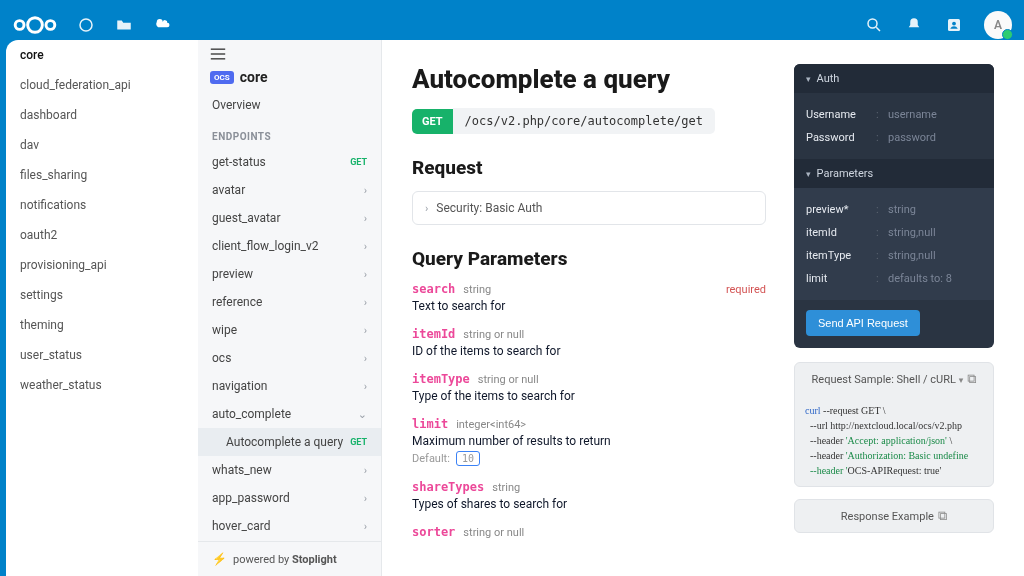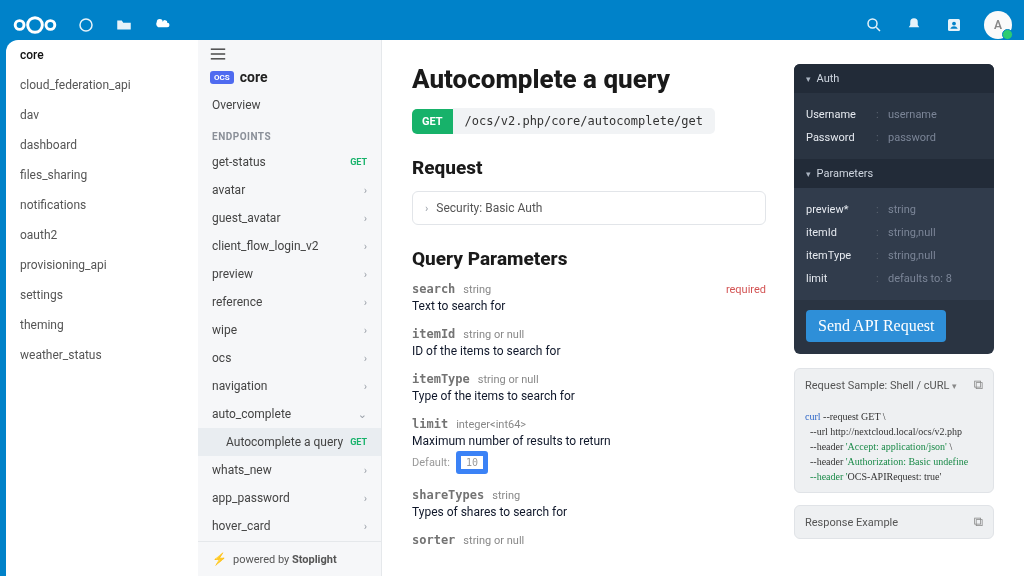--- a/index.html
+++ b/index.html
@@ -43,41 +43,41 @@
 .main-left { flex: 1; max-width: 420px; }
 .main-right { width: 200px; flex-shrink: 0; }
 h1 { font-size: 26px; font-weight: 800; color: #1a1a1a; margin-bottom: 14px; }
 h2 { font-size: 19px; font-weight: 800; color: #1a1a1a; margin: 22px 0 12px; }
 .endpoint-line { display: flex; align-items: center; gap: 0; }
 .http-get { background: #17b26a; color: #fff; font-size: 11px; font-weight: 700; padding: 6px 10px; border-radius: 5px 0 0 5px; }
 .http-path { background: #f1f3f5; font-family: Menlo, Consolas, monospace; font-size: 12px; padding: 6px 12px; border-radius: 0 5px 5px 0; color: #333; }
 .security-box { border: 1px solid #e2e5e9; border-radius: 6px; padding: 9px 12px; font-size: 12px; color: #555; display: flex; align-items: center; gap: 8px; cursor: pointer; }
 .param { margin-bottom: 14px; }
 .param-line1 { display: flex; align-items: center; gap: 8px; }
-.param-name { font-family: Menlo, Consolas, monospace; font-weight: 700; font-size: 12px; color: #737373; }
+.param-name { font-family: Menlo, Consolas, monospace; font-weight: 700; font-size: 12px; color: #ec4899; }
 .param-type { font-size: 11px; color: #888; }
 .param-req { font-size: 11px; color: #d35454; margin-left: auto; }
 .param-desc { font-size: 12px; color: #0f172a; margin-top: 3px; }
 .param-default { font-size: 11px; color: #999; margin-top: 3px; display: flex; align-items: center; gap: 6px; }
-.default-val { border: 5px solid #3b82f6; padding: 1px 5px; border-radius: 3px; font-family: Menlo, monospace; font-size: 10px; }
+.default-val { border: 1px solid #3b82f6; padding: 1px 5px; border-radius: 3px; font-family: Menlo, monospace; font-size: 10px; }
 
 .panel { background: #2a3442; color: #cfd6e0; border-radius: 6px; overflow: hidden; margin-bottom: 14px; font-size: 11px; }
 .panel-head { background: #222b38; padding: 8px 12px; display: flex; align-items: center; gap: 6px; font-size: 11px; }
 .chev-sm { font-size: 9px; color: #aab3c0; }
 .panel-body { padding: 10px 12px; }
 .panel-row { display: flex; padding: 5px 0; font-size: 11px; }
 .panel-key { width: 70px; color: #e6eaf0; }
 .panel-colon { width: 12px; color: #5c6572; }
 .panel-val { flex: 1; color: #7b8597; }
 .panel-body.dark { background: #313c4c; }
 .send-wrap { padding: 10px 12px 12px; }
-.send-btn { background: #2e8fd8; color: #fff; border: none; padding: 7px 12px; border-radius: 4px; font-size: 16px; font-weight: 500; cursor: pointer; font-family: Liberation Serif, serif; }
+.send-btn { background: #2e8fd8; color: #fff; border: none; padding: 7px 12px; border-radius: 4px; font-size: 11px; font-weight: 500; cursor: pointer; }
 
 .sample-box { background: #eef0f2; border: 1px solid #e0e3e7; border-radius: 6px; font-size: 11px; overflow: hidden; margin-bottom: 12px; }
-.sample-head { padding: 8px 10px; color: #555; display: flex; align-items: center; gap: 4px; justify-content: space-between; }
+.sample-head { padding: 8px 10px; color: #555; display: flex; align-items: center; gap: 4px; justify-content: center; }
 .sample-body { padding: 8px 10px; font-family: Liberation Serif, serif; font-size: 10px; white-space: pre; overflow-x: hidden; color: #333; line-height: 1.5; }
 .tok-cmd { color: #2e66c7; }
 .tok-str { color: #1a8a48; }
 .copy-ic { color: #888; cursor: pointer; font-size: 13px; }
 </style>
 </head>
 <body>
 
 <div class="topbar">
   <div class="topbar-left">
@@ -126,28 +126,29 @@
         </svg>
     </span>
     <span class="avatar">A</span>
   </div>
 </div>
 
 <div class="app-wrap">
   <div class="col1" id="col1">
       <div class="col1-item active">core</div>
       <div class="col1-item">cloud_federation_api</div>
+      <div class="col1-item">dashboard</div>
       <div class="col1-item">dav</div>
-      <div class="col1-item">dashboard</div>
       <div class="col1-item">files_sharing</div>
       <div class="col1-item">notifications</div>
       <div class="col1-item">oauth2</div>
       <div class="col1-item">provisioning_api</div>
       <div class="col1-item">settings</div>
       <div class="col1-item">theming</div>
+      <div class="col1-item">user_status</div>
       <div class="col1-item">weather_status</div>
     </div>
 
   <div class="col2">
     <div class="col2-head">
       <span class="hamburger">
         <svg viewBox="0 0 20 14">
             <line x1="1" y1="1" x2="19" y2="1" stroke-width="2"></line>
             <line x1="1" y1="7" x2="19" y2="7" stroke-width="2"></line>
             <line x1="1" y1="13" x2="19" y2="13" stroke-width="2"></line>

